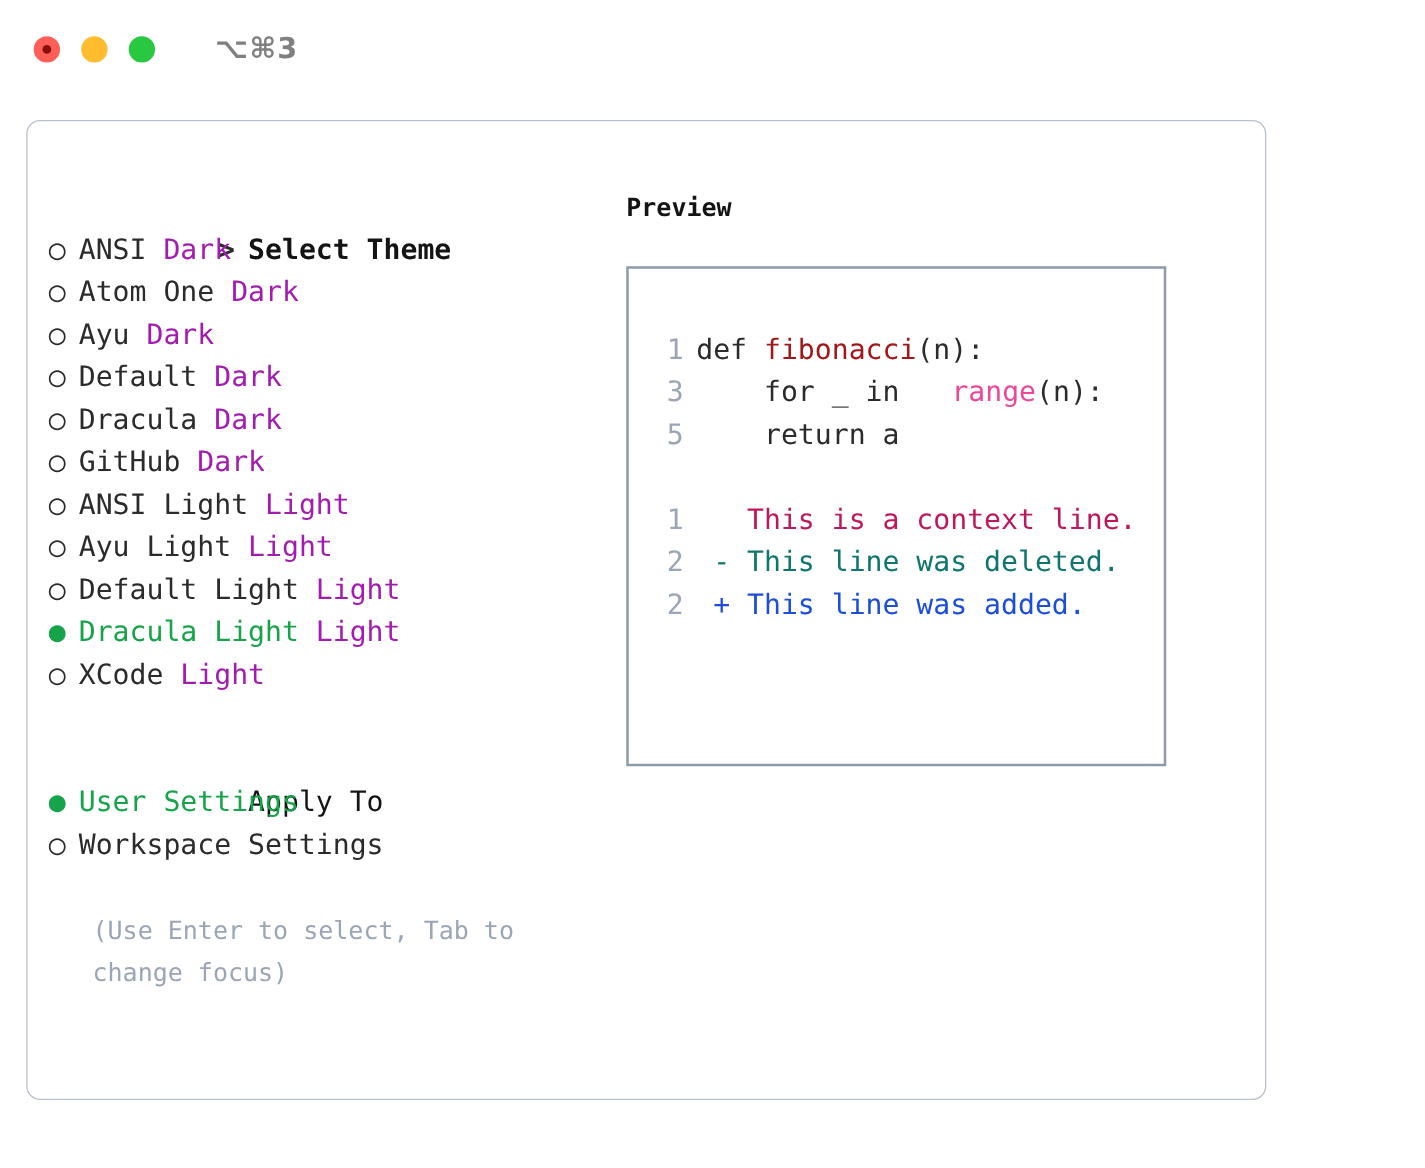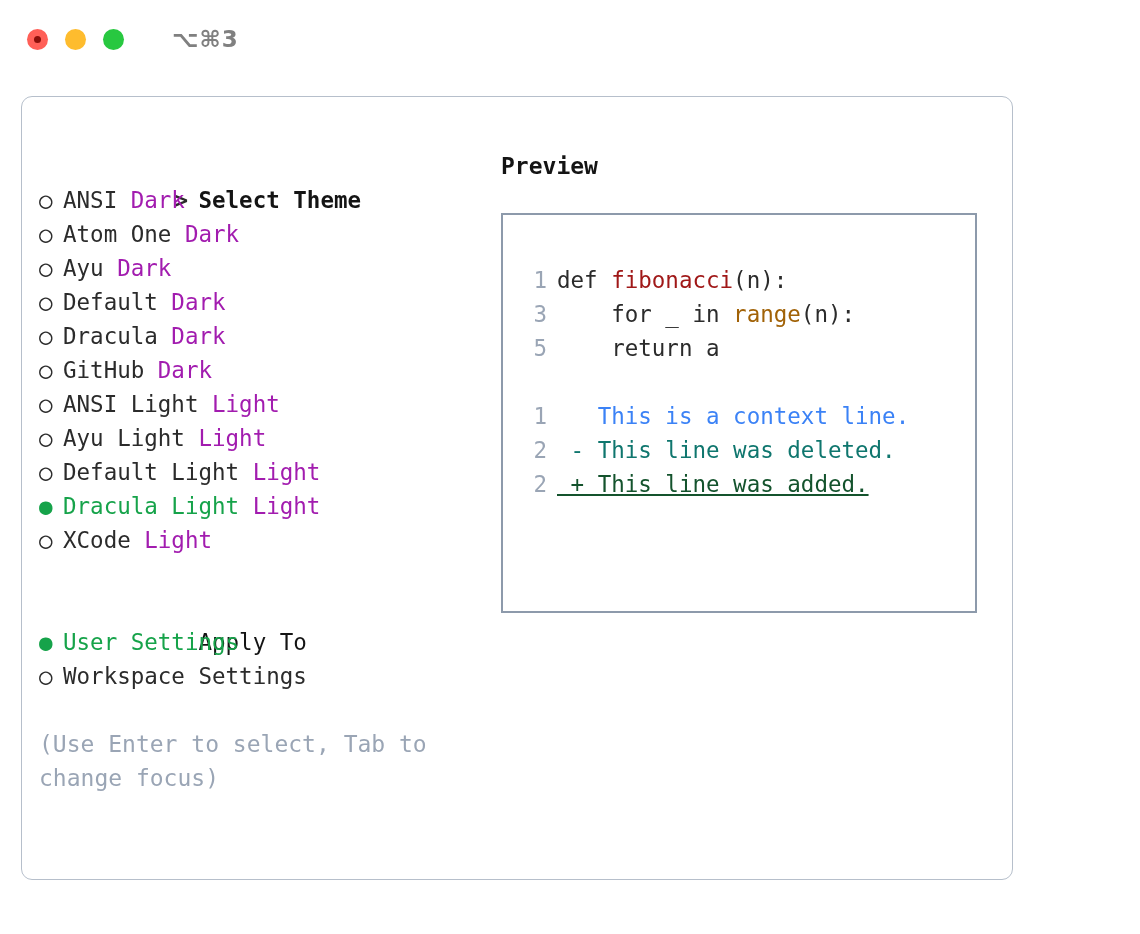--- a/index.html
+++ b/index.html
@@ -126,42 +126,43 @@
     text-align: center;
   }
   .row.subheading {
     color: #141414;
   }
 
   .spacer-row { height: 34px; }
 
   .hint {
     margin-top: 34px;
-    font-size: 23px;
+    font-size: 20px;
     line-height: 34px;
     color: #9aa5b5;
     width: 410px;
+    margin-left: 35px;
   }
 
   
   .right-col {
     position: absolute;
     left: 479px;
     top: 52px;
     width: 490px;
   }
   .preview-title {
-    font-size: 23px;
+    font-size: 20px;
     line-height: 34px;
     font-weight: bold;
     color: #141414;
   }
   .preview-box {
     margin-top: 30px;
-    width: 476px;
+    width: 432px;
     height: 400px;
     box-sizing: border-box;
     border: 2px solid #8d9aab;
     background: #ffffff;
     padding: 48px 0 0 18px;
   }
   .code-line {
     font-size: 22.5px;
     line-height: 34px;
     white-space: pre;
@@ -171,25 +172,25 @@
     display: inline-block;
     width: 26px;
     text-align: right;
     color: #9aa5b5;
     margin-right: 10px;
   }
   .blank-line { height: 34px; }
 
   .tok-fn   { color: #a01818; }
   .tok-num  { color: #117d79; }
-  .tok-bi   { color: #a16207; }
+  .tok-bi   { color: #ec4899; margin-left: 28px; }
   .tok-plain{ color: #2b2b2b; }
-  .tok-ctx  { color: #3b82f6; text-align: right; }
+  .tok-ctx  { color: #be185d; text-align: right; }
   .tok-del  { color: #0f766e; }
-  .tok-add  { color: #14532d; text-decoration: underline; }
+  .tok-add  { color: #1d4ed8; }
 </style>
 </head>
 <body>
 
 <div class="window">
 
   <div class="titlebar">
     <div class="lights">
       <span class="light red"></span>
       <span class="light yellow"></span>

